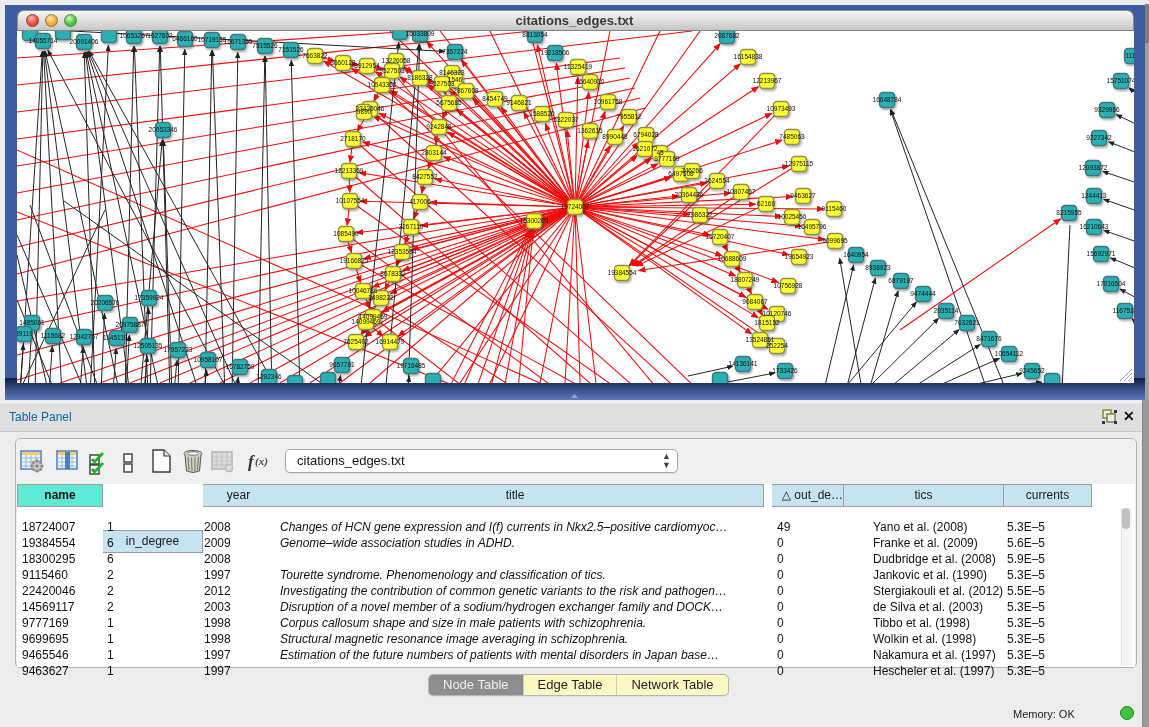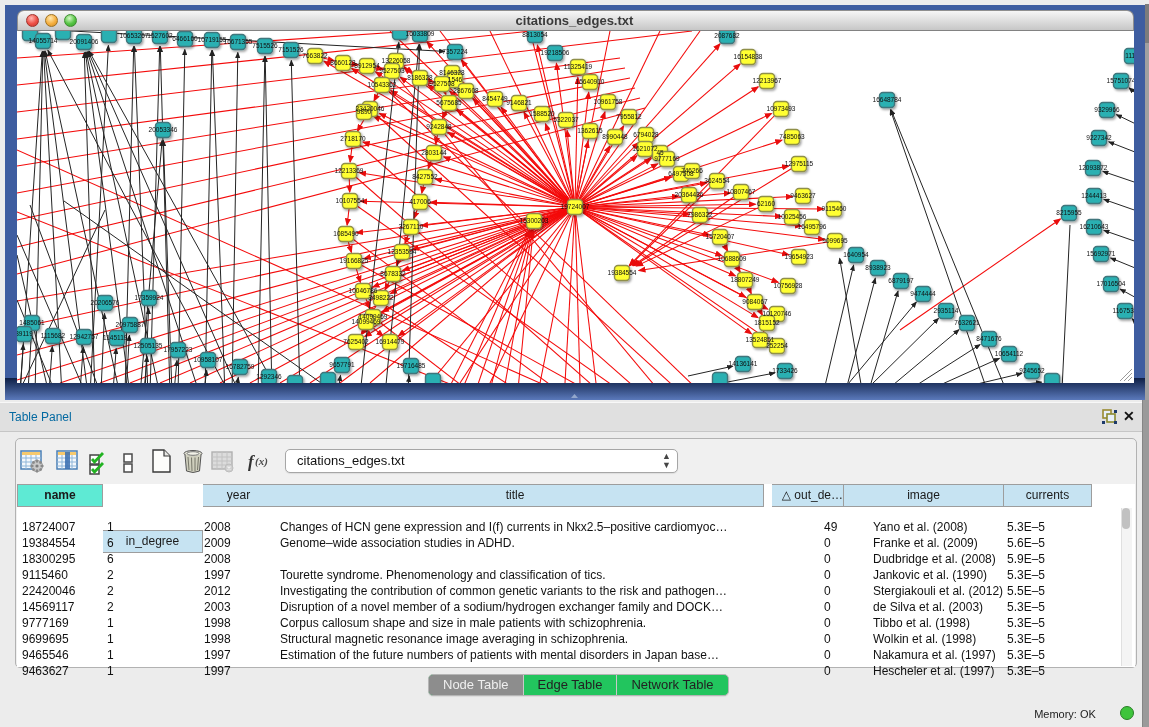--- a/index.html
+++ b/index.html
@@ -39,34 +39,34 @@
 
 #thead{left:17px;top:484px;width:1075px;height:23px;}
 .th{position:absolute;top:0;height:23px;box-sizing:border-box;border:1px solid #9d9d9d;
   border-left:none;background:#c6e3f2;font-size:12px;color:#1a1a1a;text-align:center;line-height:21px;}
 #tbody{left:17px;top:520px;width:1075px;}
 .tr{position:relative;height:16px;font-size:12px;color:#111;white-space:nowrap;}
 .tr div{position:absolute;top:0;height:16px;line-height:15px;overflow:hidden;}
 .c0{left:5px;width:94px;}
 .c1{left:90px;width:95px;}
 .c2{left:187px;width:70px;}
-.c3{left:263px;width:492px;}
-.c4{left:760px;width:68px;margin-left:47px;}
+.c3{left:263px;width:492px;font-style:italic;}
+.c4{left:760px;width:68px;}
 .c5{left:832px;width:155px;margin-left:24px;}
 .c6{left:990px;width:85px;}
 
 #sbar{left:1121px;top:508px;width:10px;height:158px;background:#f4f4f4;border-left:1px solid #e0e0e0;}
 #sthumb{left:1122px;top:508px;width:8px;height:21px;background:#c1c1c1;border-radius:4px;}
 
 #tabs{left:428px;top:674px;height:22px;border:1px solid #b5b5b5;border-radius:5px;
-  background:#22c55e;box-sizing:border-box;display:flex;overflow:hidden;
+  background:#fef9c3;box-sizing:border-box;display:flex;overflow:hidden;
   box-shadow:0 1px 1px rgba(0,0,0,.07);}
 .tab{height:22px;line-height:20px;font-size:13px;color:#222;padding:0 14px;border-left:1px solid #c9c9c9;}
 .tab.first{border-left:none;background:#8d8d8d;color:#efefef;}
-#mem{left:1013px;top:708px;width:104px;text-align:center;font-size:11px;color:#222;}
+#mem{left:1013px;top:708px;width:104px;text-align:left;font-size:11px;color:#222;}
 #memdot{left:1120px;top:706px;width:14px;height:14px;border-radius:50%;
   background:#3ec43c;border:1.5px solid #2a7d28;box-sizing:border-box;}
 </style></head>
 <body>
 <div class="abs" id="frame"></div>
 <div class="abs" id="frame-bottom"></div>
 <div class="abs" id="titlebar"></div>
 <div class="abs" id="title">citations_edges.txt</div>
 <div class="abs tl" id="tl1" style="left:26px;top:14px;"></div>
 <div class="abs tl" id="tl2" style="left:45px;top:14px;"></div>
@@ -682,21 +682,21 @@
       <text x="9" y="16" font-family="Liberation Serif,serif" font-style="italic" font-weight="bold" font-size="11" fill="#4a4a4a">(x)</text>
     </svg></div>
 <div class="abs" id="combo">citations_edges.txt</div>
 <div class="abs" id="combo-ar">▲<br>▼</div>
 <div class="abs" id="thead">
   <div class="th" style="left:0;width:86px;background:#5eead4;border-left:1px solid #9d9d9d;font-weight:bold;">name</div>
   <div class="th" style="left:86px;width:100px;margin-top:46px;">in_degree</div>
   <div class="th" style="left:186px;width:72px;">year</div>
   <div class="th" style="left:250px;width:497px;">title</div>
   <div class="th" style="left:755px;width:72px;text-align:right;padding-left:5px;">△ out_de…</div>
-  <div class="th" style="left:827px;width:160px;">image</div>
+  <div class="th" style="left:827px;width:160px;">tics</div>
   <div class="th" style="left:987px;width:88px;">currents</div>
 </div>
 <div class="abs" id="tbody">
     <div class="tr">
       <div class="c0">18724007</div>
       <div class="c1">1</div>
       <div class="c2">2008</div>
       <div class="c3">Changes of HCN gene expression and I(f) currents in Nkx2.5–positive cardiomyoc…</div>
       <div class="c4">49</div>
       <div class="c5">Yano et al. (2008)</div>

